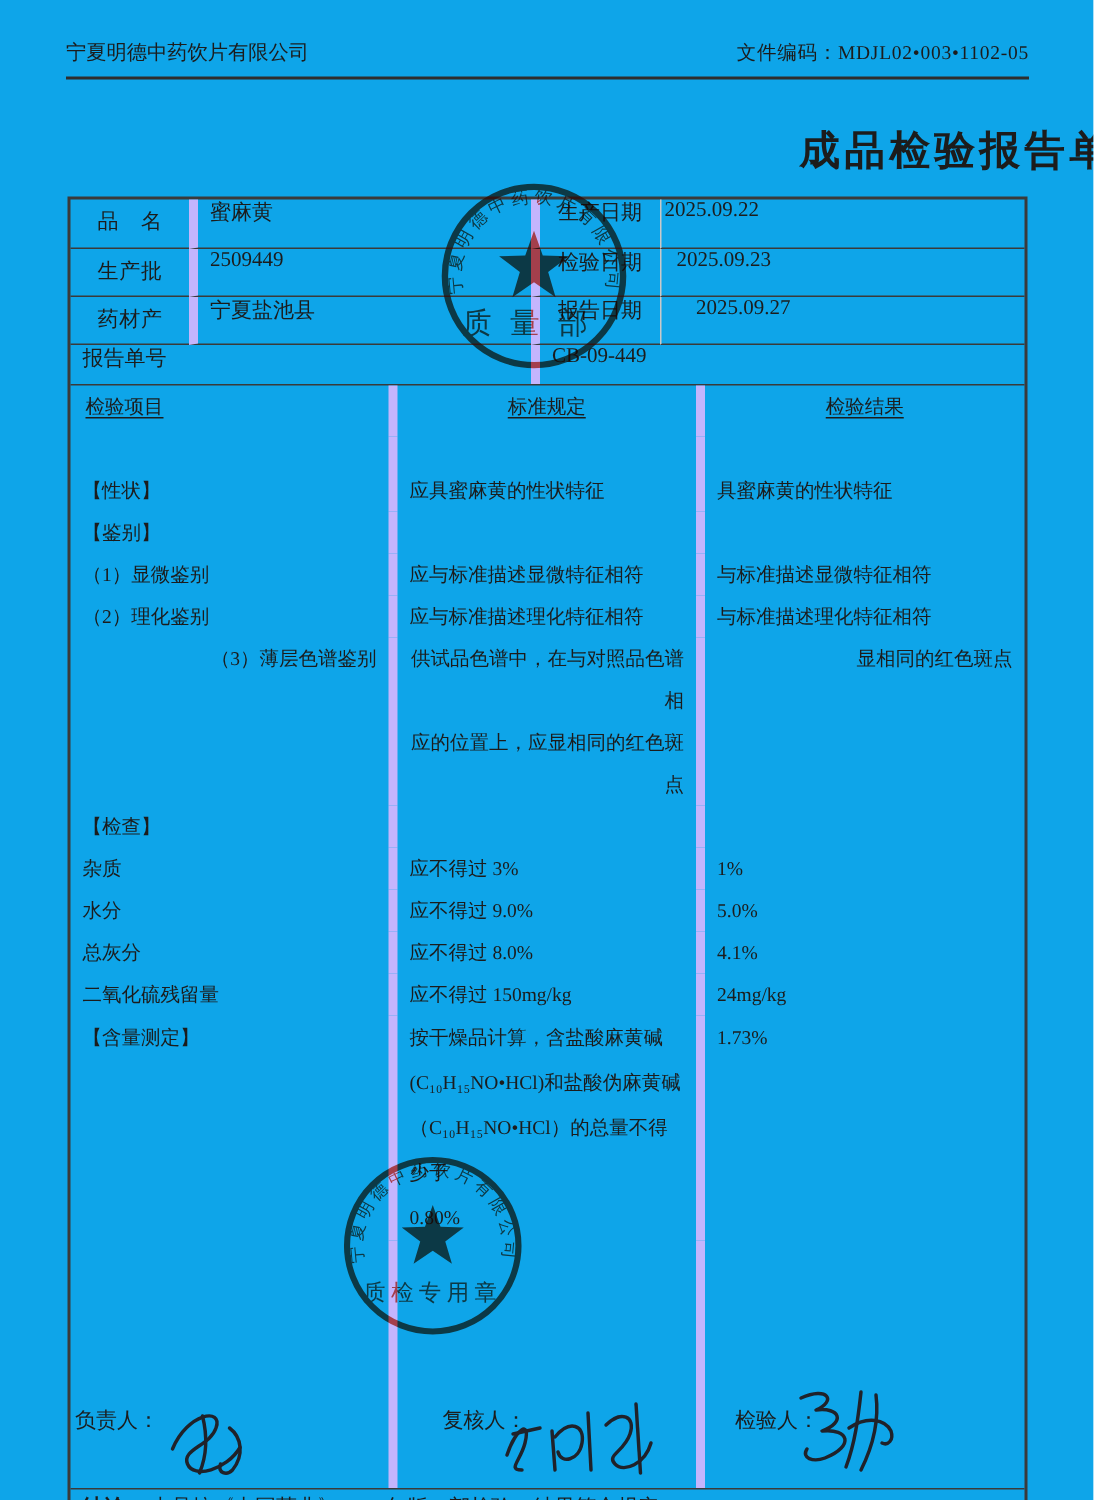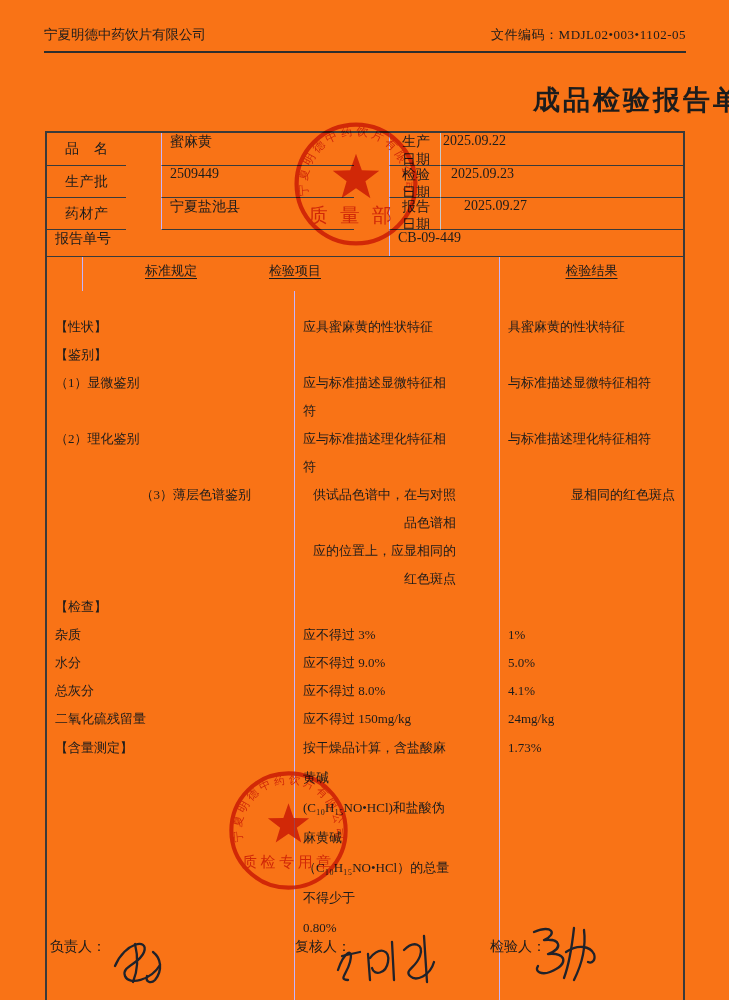--- a/index.html
+++ b/index.html
@@ -1,35 +1,35 @@
 <!DOCTYPE html>
 <html><head>
 <meta charset="utf-8">
 <style>
   html,body{margin:0;padding:0;background:#fff;}
   .page{
-    position:relative;width:729px;height:1000px;background:#f97316;overflow:hidden;
+    position:relative;width:729px;height:1000px;background:#0ea5e9;overflow:hidden;
     font-family:"Liberation Serif","DejaVu Serif",serif;color:#1c1c1c;
   }
   
   .hdr{position:absolute;left:44px;top:0;width:642px;box-sizing:border-box;
        display:flex;justify-content:space-between;align-items:flex-end;
        padding:26px 0 7px;border-bottom:2px solid #2e2e2e;font-size:13.5px;}
   .hdr .code{font-size:13px;letter-spacing:.5px;}
   
   .title{position:absolute;left:0;top:82px;width:715px;text-align:right;
          font-size:27px;font-weight:bold;letter-spacing:3px;padding-left:28px;}
   
   .doc-table{position:absolute;left:45px;top:131px;width:640px;box-sizing:border-box;
              border:2px solid #3a3a3a;background:transparent;}
   .info{display:grid;grid-template-columns:79px 228px 86px 243px;
         grid-template-rows:33px 32px 32px 26px;font-size:14px;}
   .info>div{box-sizing:border-box;display:flex;align-items:flex-start;padding:0 8px;overflow:hidden;}
   .bb{border-bottom:1px solid #3a3a3a;}
-  .bl{border-left:1px solid #c4b5fd;margin-left:35px;}
+  .bl{border-left:6px solid #c4b5fd;}
   .bl-lite{border-left:1px solid #c9c9c9;}
   .jlabel{text-align:justify;text-align-last:justify;display:block!important;
           line-height:32px;padding:0 10px!important;}
   .span2{grid-column:1 / 3;}
   .span34{grid-column:3 / 5;}
   
   .insp{display:grid;grid-template-columns:212px 205px 219px;border-top:1px solid #3a3a3a;}
   .insp>div{box-sizing:border-box;padding:0 8px;font-size:13px;line-height:28px;overflow:hidden;}
   .hcell{height:34px;line-height:40px;font-size:13.5px;}
   .center{text-align:center;}
@@ -87,22 +87,22 @@
       <div class="bb bl">宁夏盐池县</div>
       <div class="bb bl" style="padding-left:12px">报告日期</div>
       <div class="bb bl-lite" style="padding-left:23px">2025.09.27</div>
 
       <div class="span2" style="">报告单号</div>
       <div class="span34 bl">CB-09-449</div>
     </div>
 
     <div class="insp">
 
+      <div class="hcell" style="padding-left:10px"><span class="u">检验项目</span></div>
       <div class="hcell bl center"><span class="u">标准规定</span></div>
-      <div class="hcell" style="padding-left:10px"><span class="u">检验项目</span></div>
       <div class="hcell bl center"><span class="u">检验结果</span></div>
 
       <div class="pt">【性状】</div>
       <div class="pt bl">应具蜜麻黄的性状特征</div>
       <div class="pt bl">具蜜麻黄的性状特征</div>
 
       <div class="r1">【鉴别】</div>
       <div class="r1 bl"></div>
       <div class="r1 bl"></div>
 

